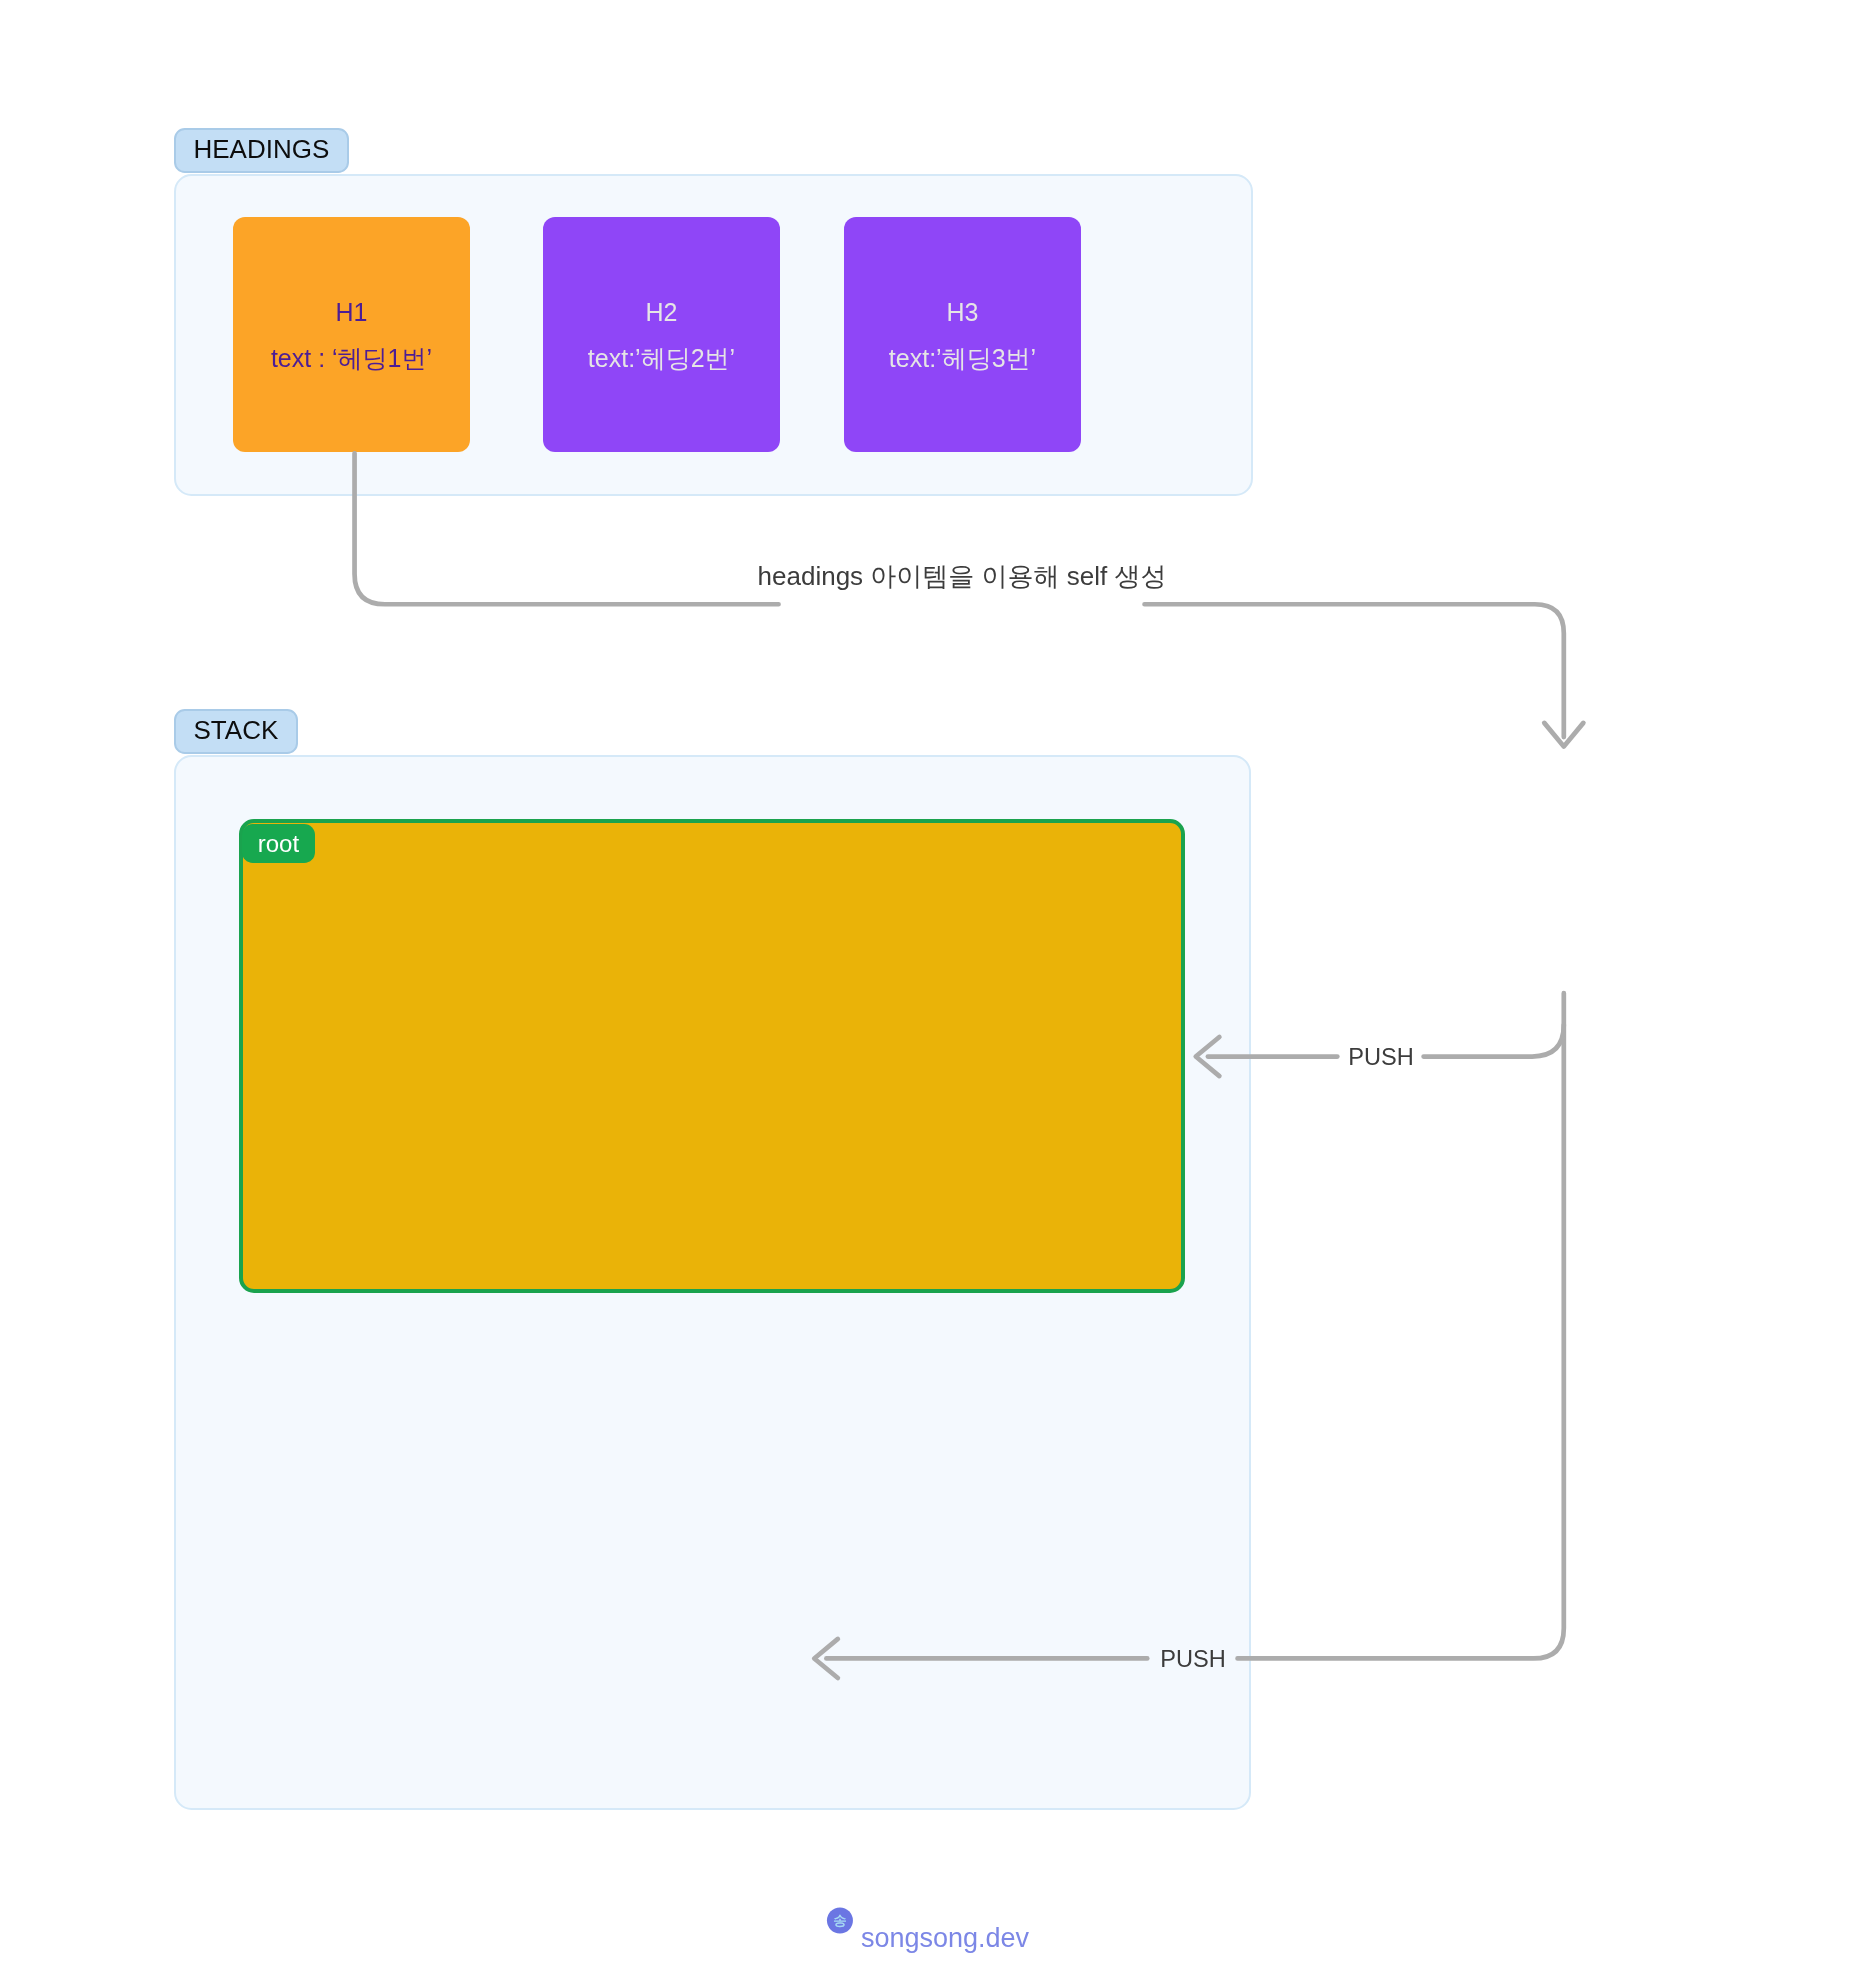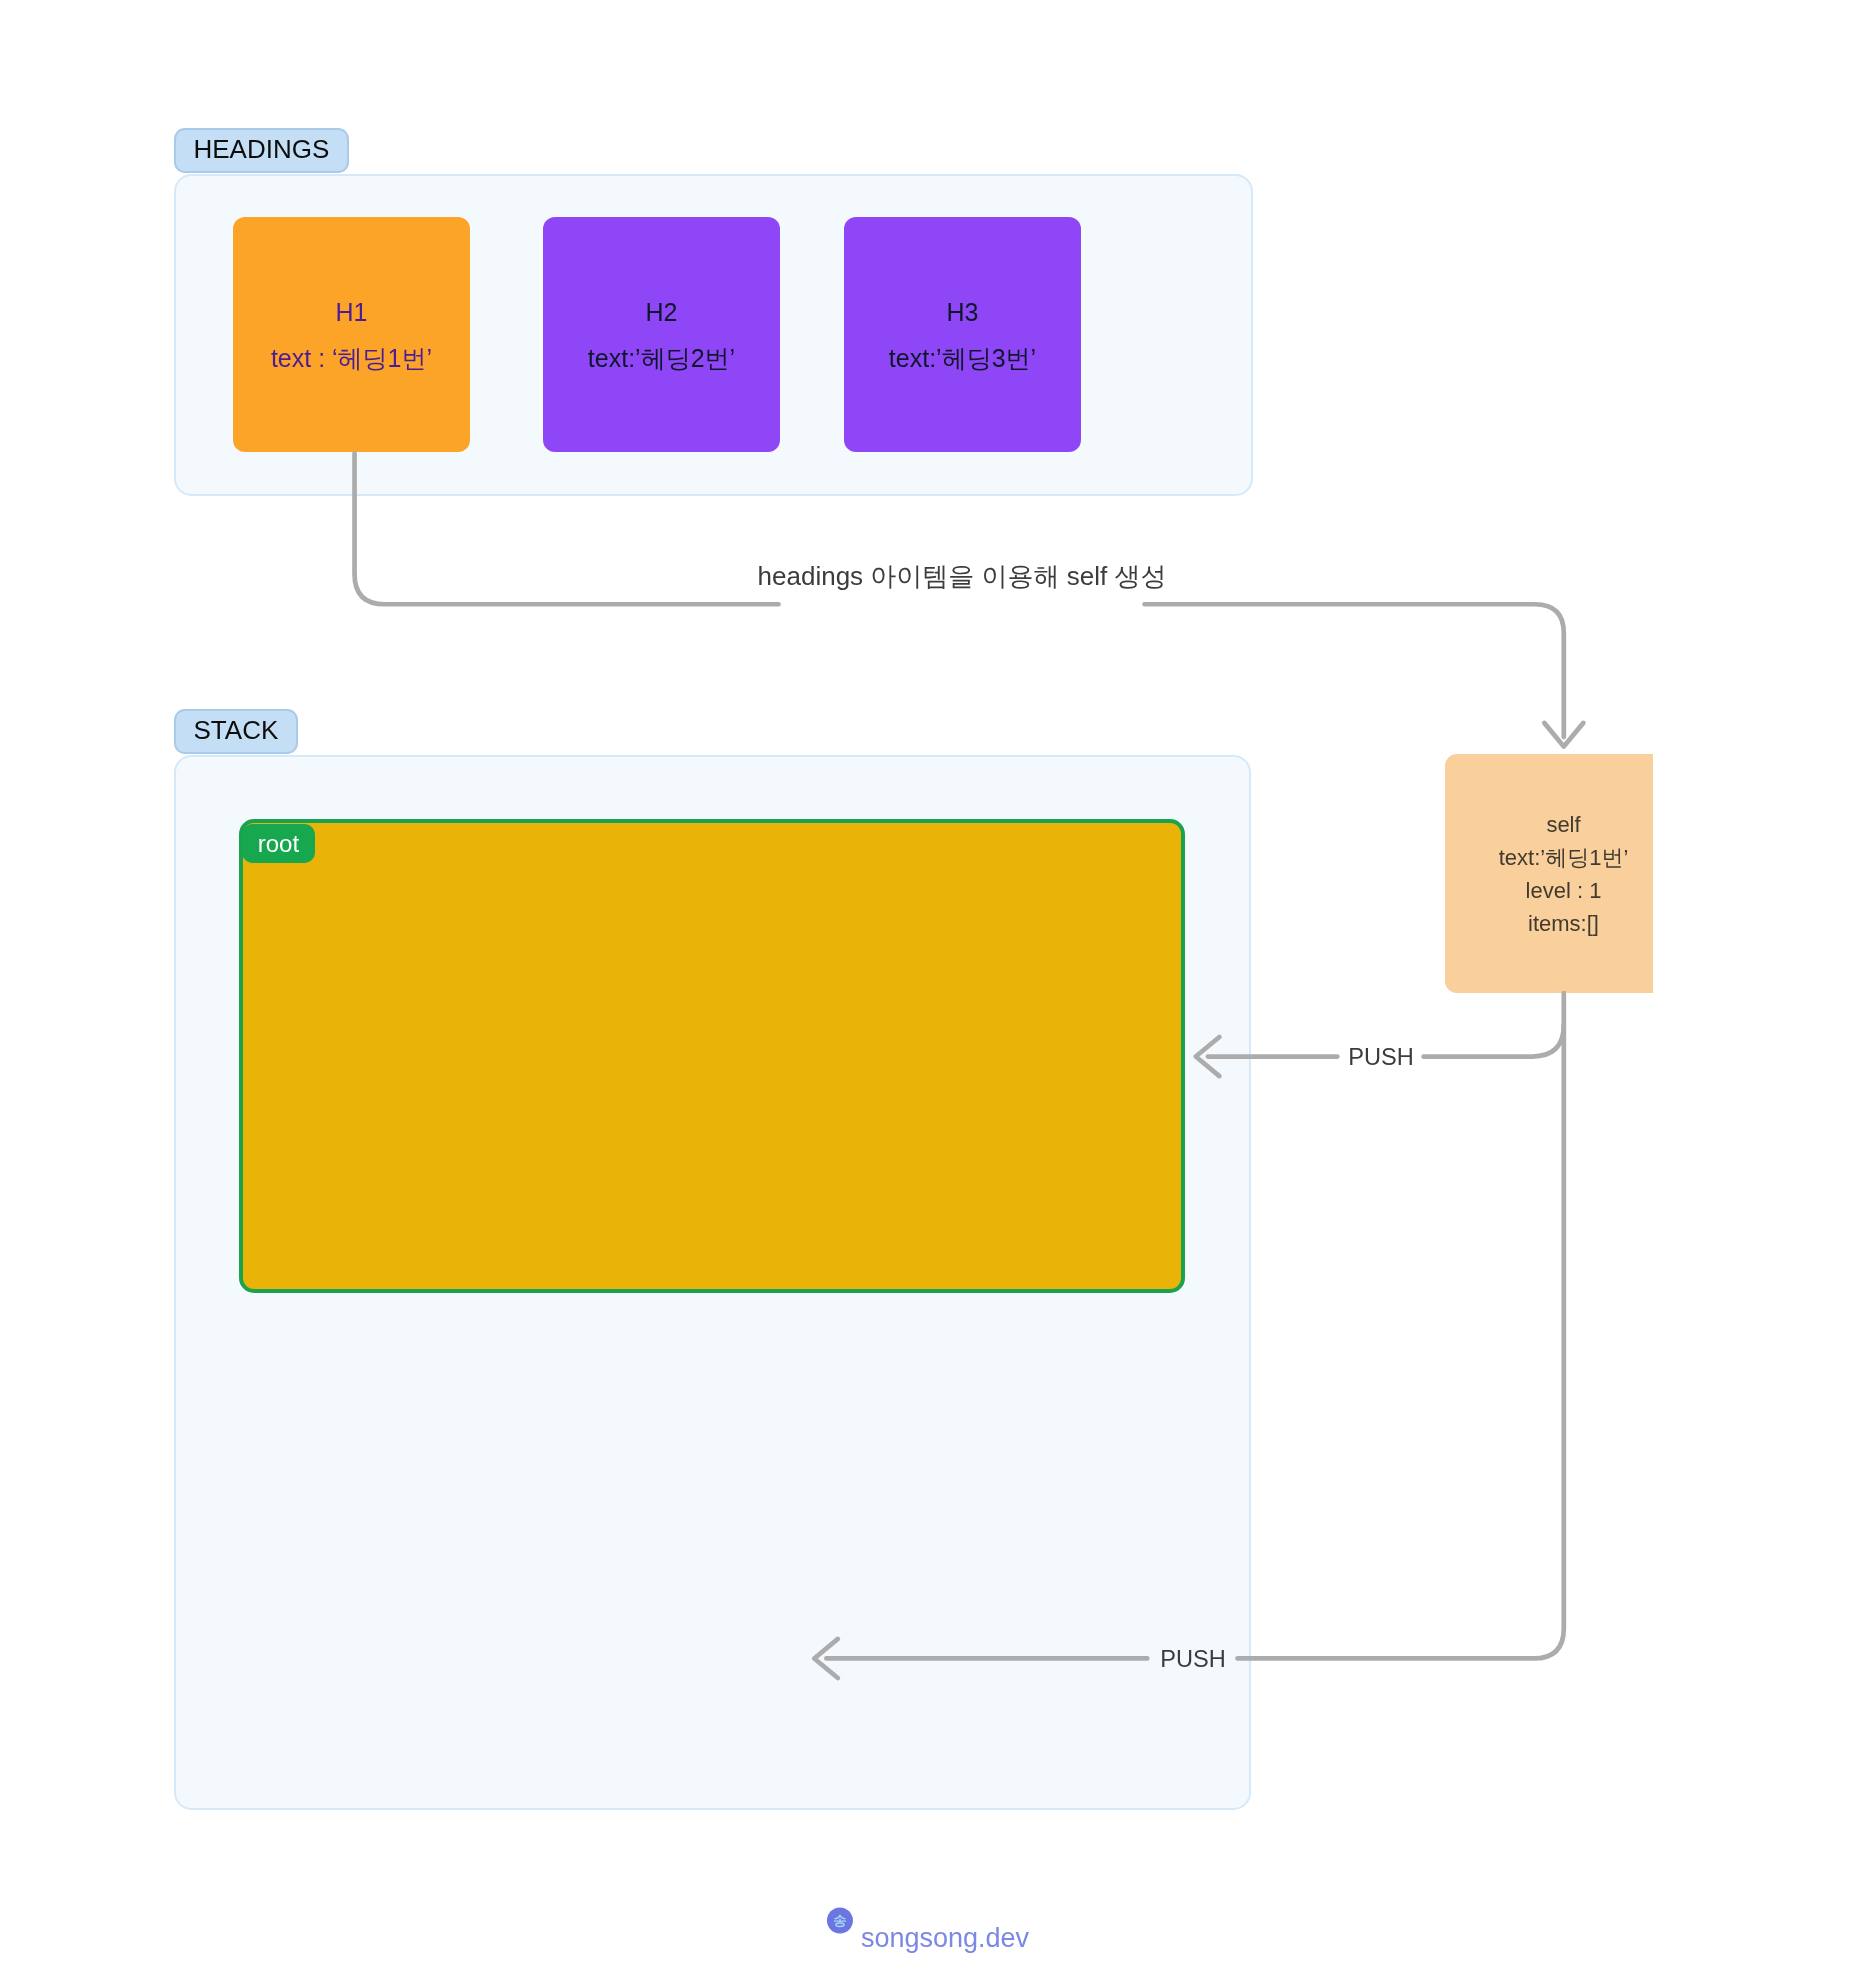--- a/index.html
+++ b/index.html
@@ -34,21 +34,21 @@
   .hcard{
     position:absolute;
     width:237px;height:235px;
     border-radius:12px;
     display:flex;flex-direction:column;
     align-items:center;justify-content:center;
     text-align:center;
     font-size:25px;line-height:46px;
   }
   .hcard.orange{background:#FCA427;color:#4c1d95;}
-  .hcard.purple{background:#8F46F7;color:#0f172a;}
+  .hcard.purple{background:#8F46F7;color:#e5e5e5;}
   
   .root-box{
     position:absolute;
     left:239px;top:819px;width:946px;height:474px;
     background:#eab308;
     border:4px solid #1AA34E;
     border-radius:15px;
     box-sizing:border-box;
   }
   .root-badge{
@@ -122,26 +122,20 @@
   </div>
 
   <div class="section-badge" style="left:174px;top:709px;">STACK</div>
 
   <div class="panel" style="left:174px;top:755px;width:1077px;height:1055px;"></div>
 
   <div class="root-box">
     <div class="root-badge">root</div>
   </div>
 
-  <div class="self-card">
-    <div>self</div>
-    <div>text:’헤딩1번’</div>
-    <div>level : 1</div>
-    <div>items:[]</div>
-  </div>
 
   <svg class="wires" width="1855" height="1985" viewBox="0 0 2752 2944">
 
     <path d="M 526 672 V 851 Q 526 896 571 896 H 1155"></path>
 
     <path d="M 1698 896 H 2277 Q 2320 896 2320 939 V 1093"></path>
     <path d="M 2291 1072 L 2320 1107 L 2349 1072"></path>
 
     <path d="M 2320 1473 V 2415 Q 2320 2460 2275 2460 H 1836"></path>
     <path d="M 1702 2460 H 1226"></path>

